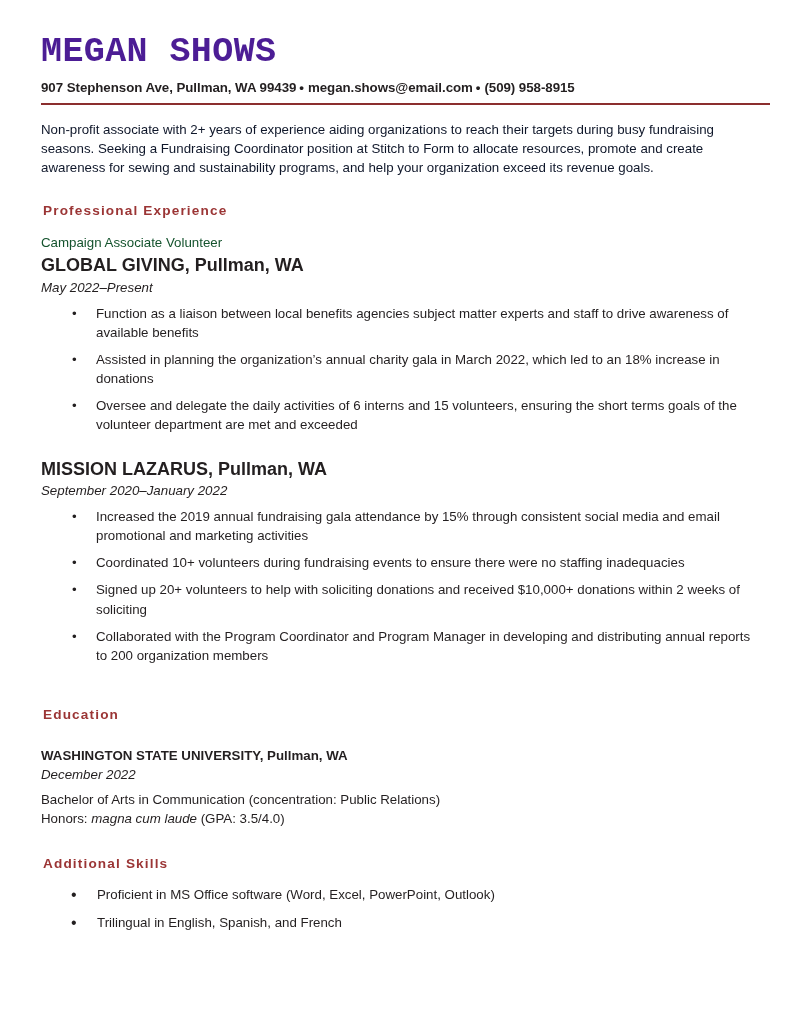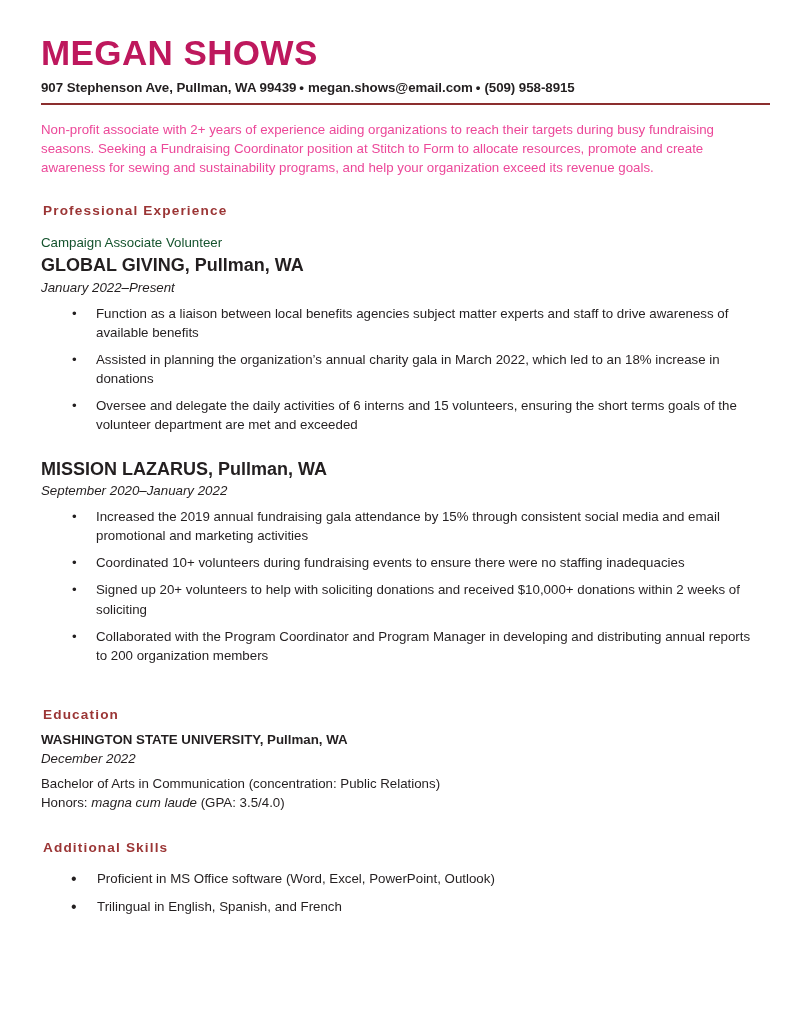--- a/index.html
+++ b/index.html
@@ -20,25 +20,26 @@
     height: 1035px;
     background: #ffffff;
     box-sizing: border-box;
     padding: 34px 30px 0 41px;
   }
 
   
   .name {
     font-size: 35px;
     font-weight: bold;
-    color: #be185d;
+    color: #4c1d95;
     letter-spacing: 0.4px;
     line-height: 1.08;
     margin: 0 0 8px 0;
     white-space: nowrap;
+    font-family: Liberation Mono, monospace;
   }
   .contact {
     font-size: 13.3px;
     font-weight: bold;
     color: #231f20;
     letter-spacing: -0.05px;
     margin: 0;
     white-space: nowrap;
   }
   .contact .sep {
@@ -50,21 +51,21 @@
     width: 729px;
     height: 2px;
     background: #8B2E2E;
     border: 0;
   }
 
   
   .summary {
     font-size: 13.3px;
     line-height: 1.42;
-    color: #ec4899;
+    color: #0f172a;
     margin: 16px 0 0 0;
     width: 727px;
     text-align: left;
   }
 
   
   .section-heading {
     font-size: 13.6px;
     font-weight: bold;
     color: #9B3535;
@@ -126,21 +127,21 @@
     margin-bottom: 9px;
   }
   ul.bullets.skills > li .dot {
     left: 30px;
     font-size: 16px;
     line-height: 1.2;
   }
 
   
   .edu {
-    margin-top: 8px;
+    margin-top: 24px;
   }
   .edu-school {
     font-size: 13.3px;
     font-weight: bold;
     color: #231f20;
     line-height: 1.45;
   }
   .edu-date {
     font-size: 13.3px;
     font-style: italic;
@@ -179,21 +180,21 @@
     <hr class="rule">
   </div>
 
   <p class="summary">Non-profit associate with 2+ years of experience aiding organizations to reach their targets during busy fundraising seasons. Seeking a Fundraising Coordinator position at Stitch to Form to allocate resources, promote and create awareness for sewing and sustainability programs, and help your organization exceed its revenue goals.</p>
 
   <div class="section-heading">Professional Experience</div>
 
   <div class="job">
     <div class="job-title">Campaign Associate Volunteer</div>
     <div class="job-org">GLOBAL GIVING, Pullman, WA</div>
-    <div class="job-dates">January 2022–Present</div>
+    <div class="job-dates">May 2022–Present</div>
     <ul class="bullets">
       <li><span class="dot">•</span><span>Function as a liaison between local benefits agencies subject matter experts and staff to drive awareness of available benefits</span></li>
       <li><span class="dot">•</span><span>Assisted in planning the organization’s annual charity gala in March 2022, which led to an 18% increase in donations</span></li>
       <li><span class="dot">•</span><span>Oversee and delegate the daily activities of 6 interns and 15 volunteers, ensuring the short terms goals of the volunteer department are met and exceeded</span></li>
     </ul>
   </div>
 
   <div class="job" style="margin-top:22px;">
     <div class="job-org">MISSION LAZARUS, Pullman, WA</div>
     <div class="job-dates">September 2020–January 2022</div>

